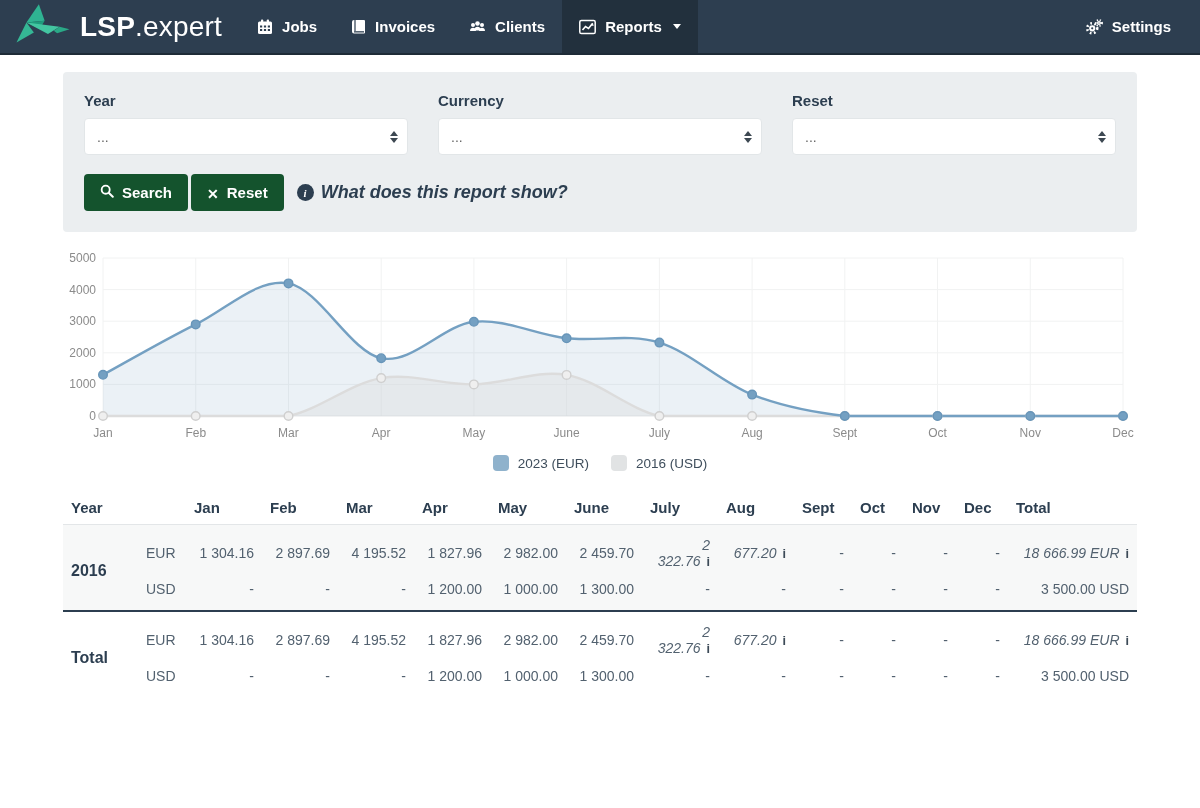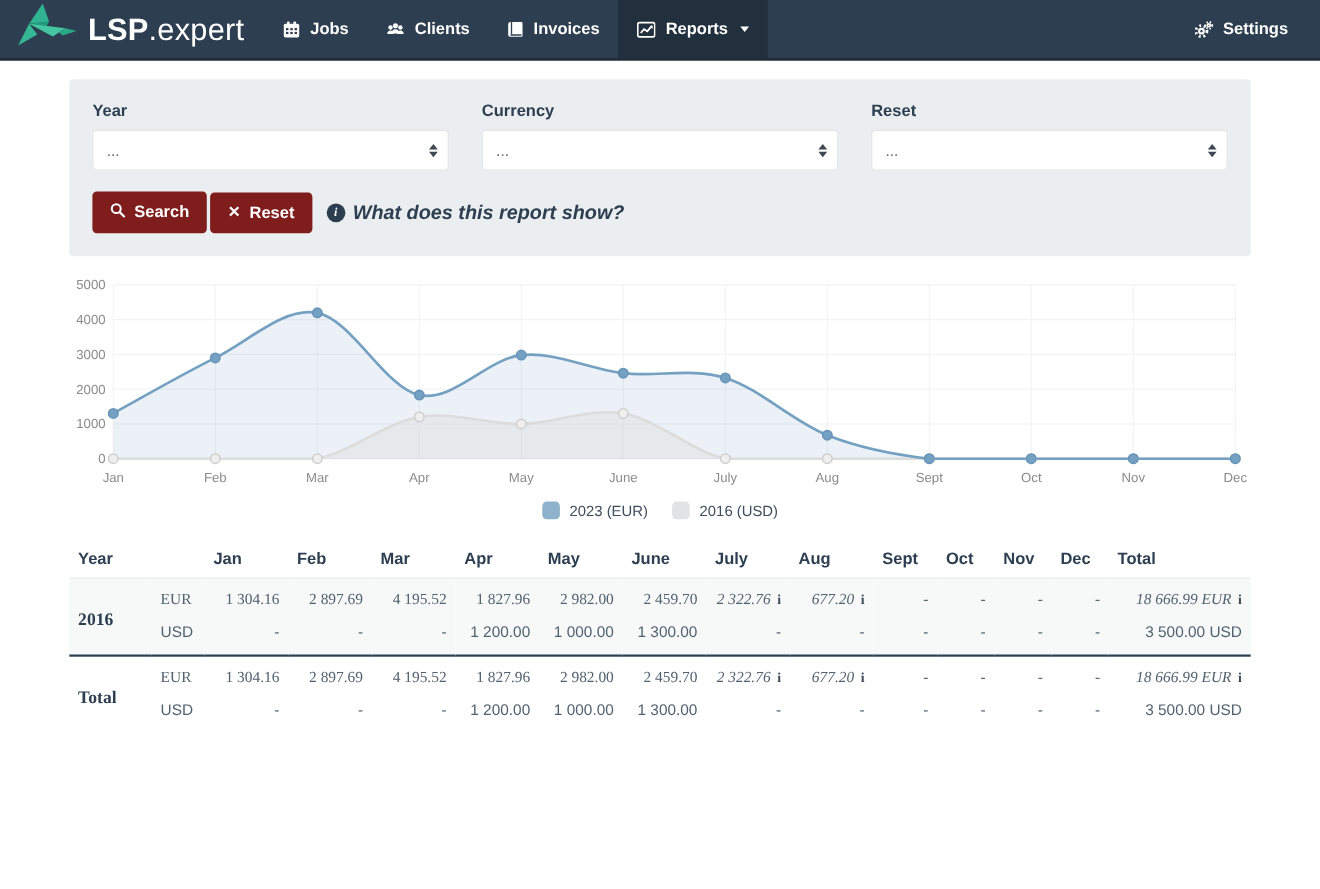--- a/index.html
+++ b/index.html
@@ -22,42 +22,42 @@
   .filter-panel { margin:17px 63px 0; background:#ebeef0; border-radius:4px; padding:20px 21px 21px; }
   .filter-row { display:flex; gap:30px; }
   .filter-field { flex:1; }
   .filter-field label { display:block; font-size:15px; font-weight:700; color:#2c3e50; margin-bottom:9px; }
   .select-wrap { position:relative; background:#fff; border:1px solid #e2e6e8; border-radius:4px; height:37px; }
   .select-wrap select { appearance:none; -webkit-appearance:none; width:100%; height:100%; border:0; background:transparent; padding:0 26px 0 12px; font-size:14px; color:#666; font-family:inherit; cursor:pointer; }
   .spinner { position:absolute; right:9px; top:50%; transform:translateY(-50%); display:flex; flex-direction:column; gap:2px; pointer-events:none; }
   .spin-up { width:0; height:0; border-left:4px solid transparent; border-right:4px solid transparent; border-bottom:5px solid #3d4852; }
   .spin-down { width:0; height:0; border-left:4px solid transparent; border-right:4px solid transparent; border-top:5px solid #3d4852; }
   .filter-actions { margin-top:19px; display:flex; align-items:center; }
-  .btn { background:#7f1d1d; color:#fff; font-weight:700; font-size:15px; border:none; border-radius:4px; padding:10px 16px; display:inline-flex; align-items:flex-start; gap:8px; cursor:pointer; font-family:inherit; }
+  .btn { background:#14532d; color:#fff; font-weight:700; font-size:15px; border:none; border-radius:4px; padding:10px 16px; display:inline-flex; align-items:flex-end; gap:8px; cursor:pointer; font-family:inherit; }
   .btn + .btn { margin-left:3px; }
   .btn .x-glyph { font-size:14px; font-weight:900; line-height:1; }
   .info-note { margin-left:13px; display:flex; align-items:center; gap:7px; }
   .info-circle { width:17px; height:17px; border-radius:50%; background:#2c3e50; color:#fff; display:flex; align-items:center; justify-content:center; font-size:11px; font-weight:700; font-style:italic; font-family:"Liberation Serif", serif; flex:none; }
   .info-text { font-style:italic; font-weight:600; color:#2c3e50; font-size:18px; }
 
   
   .chart-wrap { margin:14px 63px 0; }
   .chart-wrap svg { display:block; width:100%; height:200px; }
   .legend { display:flex; justify-content:center; align-items:center; gap:22px; margin-top:4px; height:26px; }
   .legend-item { display:flex; align-items:center; gap:9px; font-size:13.5px; color:#3f4e5c; cursor:pointer; }
   .swatch { width:16px; height:16px; border-radius:4px; flex:none; }
 
   
   .table-wrap { margin:15px 63px 0; }
   table { width:100%; border-collapse:collapse; table-layout:fixed; font-size:14px; color:#52616f; }
   th { text-align:left; font-size:15px; color:#2c3e50; font-weight:700; padding:8px; border-bottom:1px solid #e3e6e8; }
   td { padding:6px 8px; text-align:right; }
   td.year-cell { text-align:left; font-weight:700; font-size:16px; color:#2c3e50; vertical-align:middle; }
   td.cur-cell { text-align:left; }
-  tbody.grp tr:first-child td { padding-top:12px;font-family:Liberation Serif, serif; }
+  tbody.grp tr:first-child td { padding-top:12px; }
   tbody.grp tr:last-child td { padding-bottom:13px; }
   tbody.grp-shaded { background:#f7f8f8; border-bottom:2px solid #2c3e50; }
   .em { font-style:italic; }
   .info-i { font-weight:900; font-style:normal; margin-left:6px; font-size:12.5px; color:#3c4a57; }
 </style>
 </head>
 <body>
 
 <nav class="navbar">
   <div class="brand">
@@ -86,40 +86,40 @@
               <rect x="3" y="10" width="2.2" height="2"></rect>
               <rect x="6.9" y="10" width="2.2" height="2"></rect>
               <rect x="10.8" y="10" width="2.2" height="2"></rect>
             </g>
           </svg>
         </span>
         <span>Jobs</span>
       </a>
       <a class="nav-item">
         <span>
+          <svg width="15" height="16" viewBox="0 0 15 16">
+            <path d="M3 1h10a1 1 0 0 1 1 1v11.5a1 1 0 0 1-1 1H3a2 2 0 0 1-2-2V3a2 2 0 0 1 2-2z" fill="#fff"></path>
+            <path d="M3 12.2h10v1.3H3z" fill="#2d3e50"></path>
+            <rect x="3.4" y="1" width="1.2" height="11" fill="#2d3e50"></rect>
+          </svg>
+        </span>
+        <span>Invoices</span>
+      </a>
+      <a class="nav-item">
+        <span>
           <svg width="17" height="16" viewBox="0 0 17 16" fill="#fff">
             <circle cx="4" cy="6" r="2"></circle>
             <path d="M1 12c0-2 1.4-3.2 3-3.2S7 10 7 12z"></path>
             <circle cx="13" cy="6" r="2"></circle>
             <path d="M10 12c0-2 1.4-3.2 3-3.2s3 1.2 3 3.2z"></path>
             <circle cx="8.5" cy="4.5" r="2.3"></circle>
             <path d="M5 11.5c0-2.4 1.6-3.8 3.5-3.8S12 9.1 12 11.5z"></path>
           </svg>
         </span>
         <span>Clients</span>
-      </a>
-      <a class="nav-item">
-        <span>
-          <svg width="15" height="16" viewBox="0 0 15 16">
-            <path d="M3 1h10a1 1 0 0 1 1 1v11.5a1 1 0 0 1-1 1H3a2 2 0 0 1-2-2V3a2 2 0 0 1 2-2z" fill="#fff"></path>
-            <path d="M3 12.2h10v1.3H3z" fill="#2d3e50"></path>
-            <rect x="3.4" y="1" width="1.2" height="11" fill="#2d3e50"></rect>
-          </svg>
-        </span>
-        <span>Invoices</span>
       </a>
       <a class="nav-item active">
         <span>
           <svg width="17" height="16" viewBox="0 0 17 16">
             <rect x="0.8" y="1.5" width="15.4" height="13" rx="1.6" fill="none" stroke="#fff" stroke-width="1.5"></rect>
             <polyline points="3.5,11 6.5,7.5 9.5,9.5 13.5,4.5" fill="none" stroke="#fff" stroke-width="1.6"></polyline>
             <polygon points="13.9,3.8 14.6,7 11.4,6.2" fill="#fff"></polygon>
           </svg>
         </span>
         <span>Reports</span>

